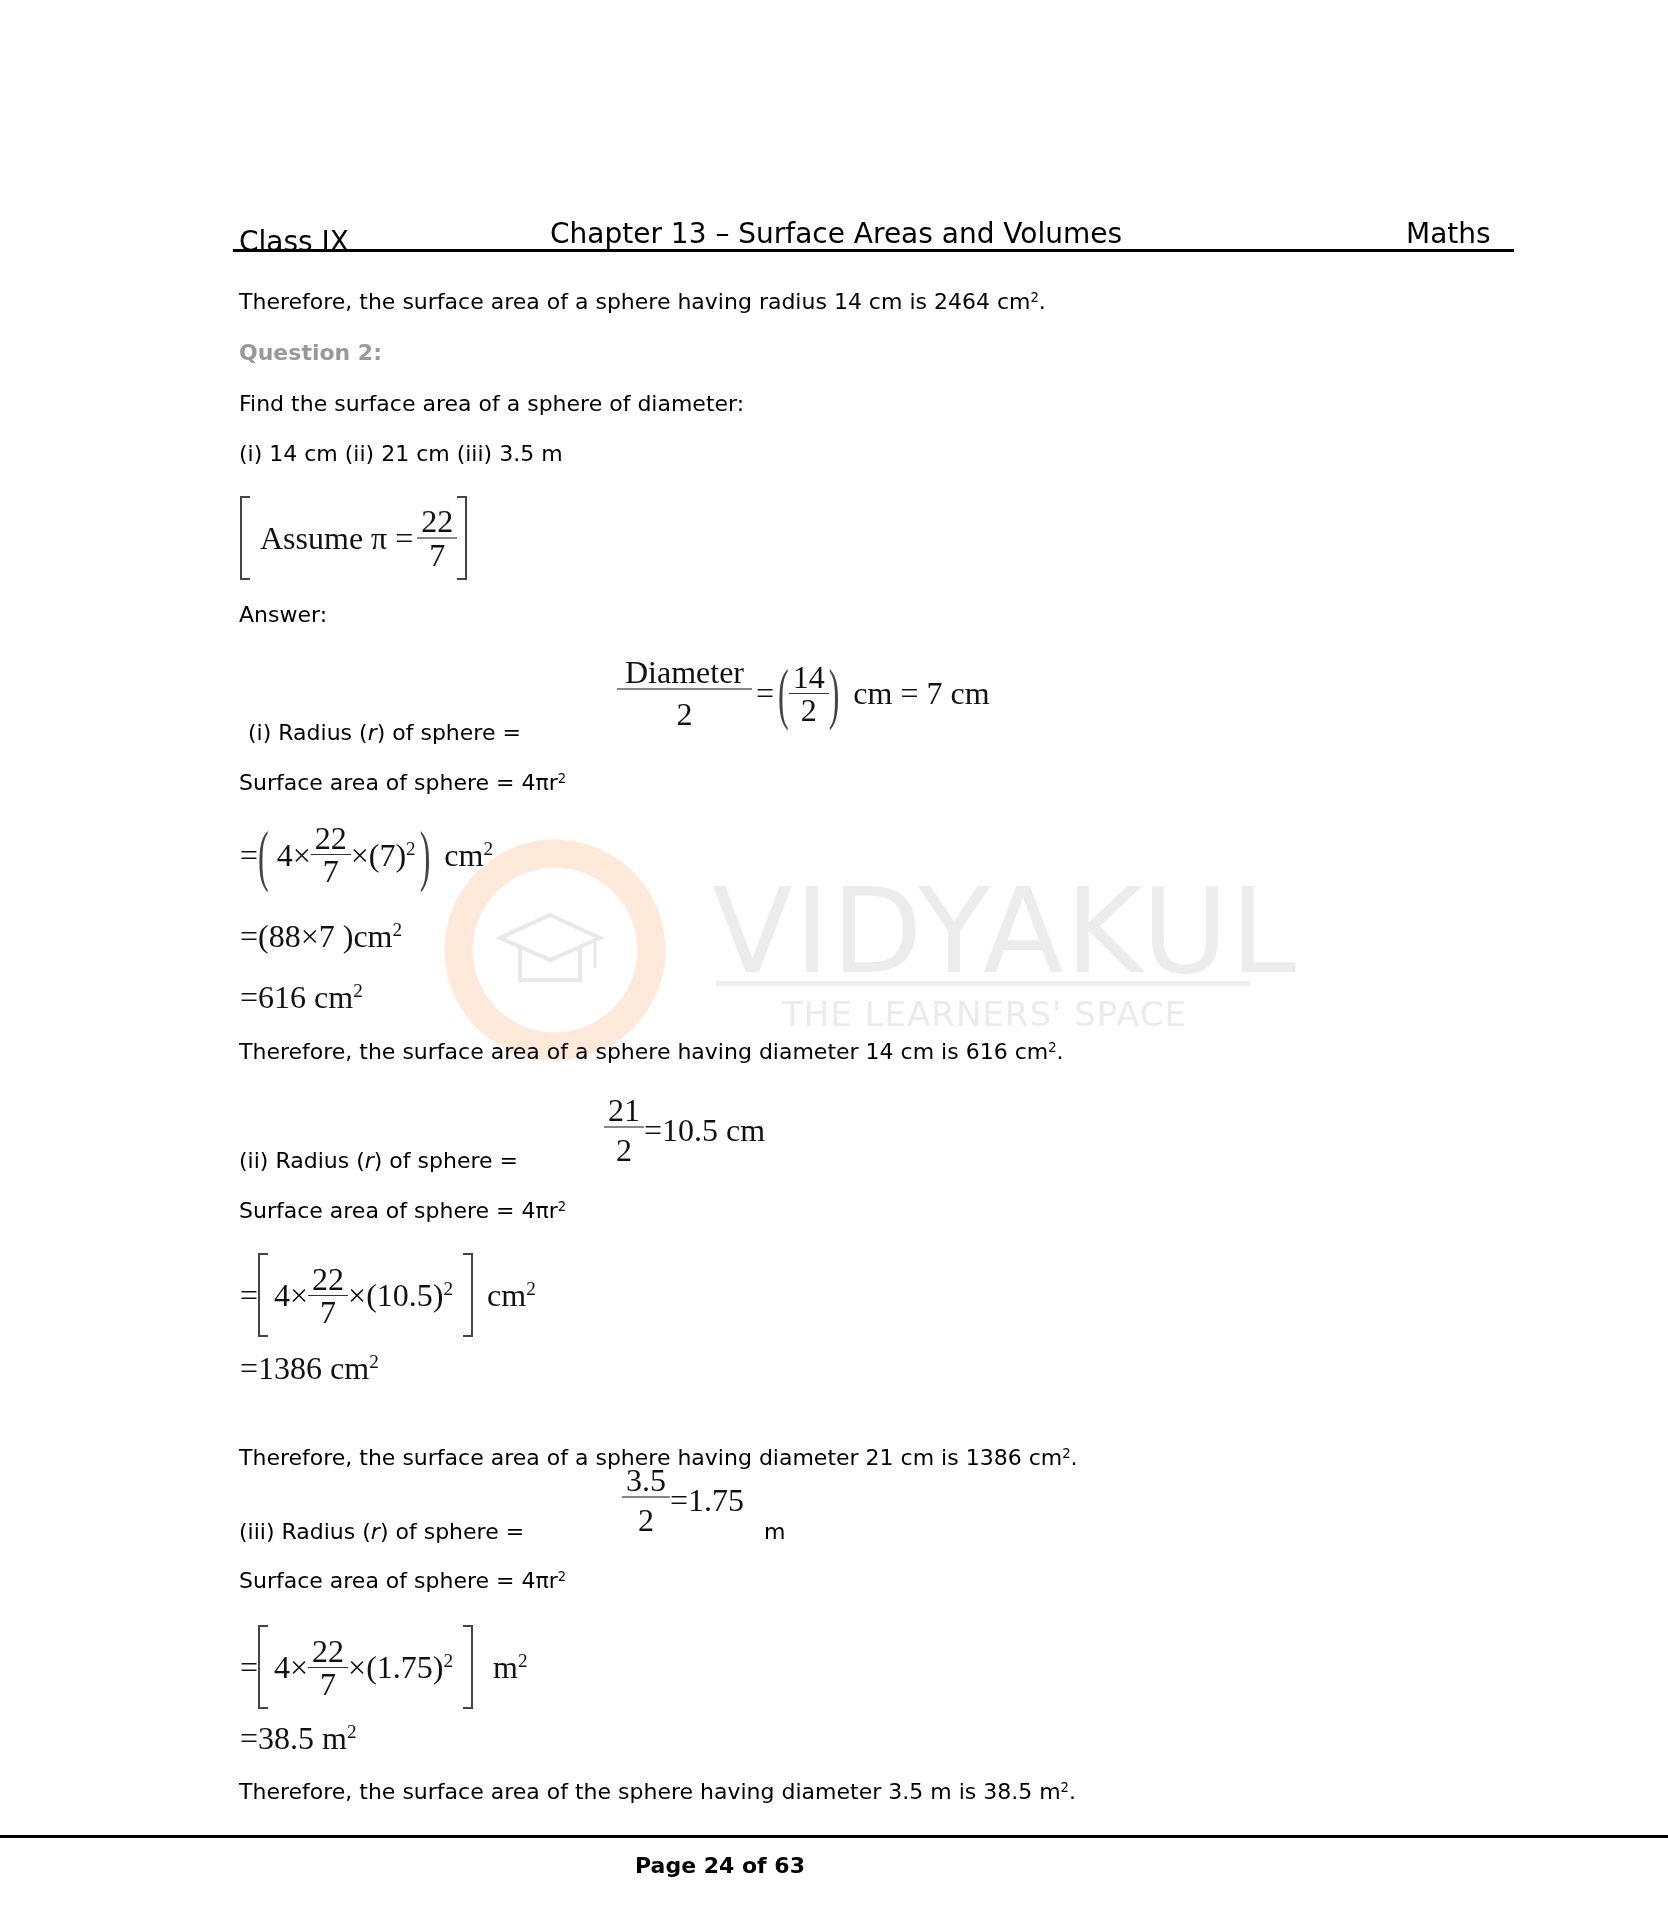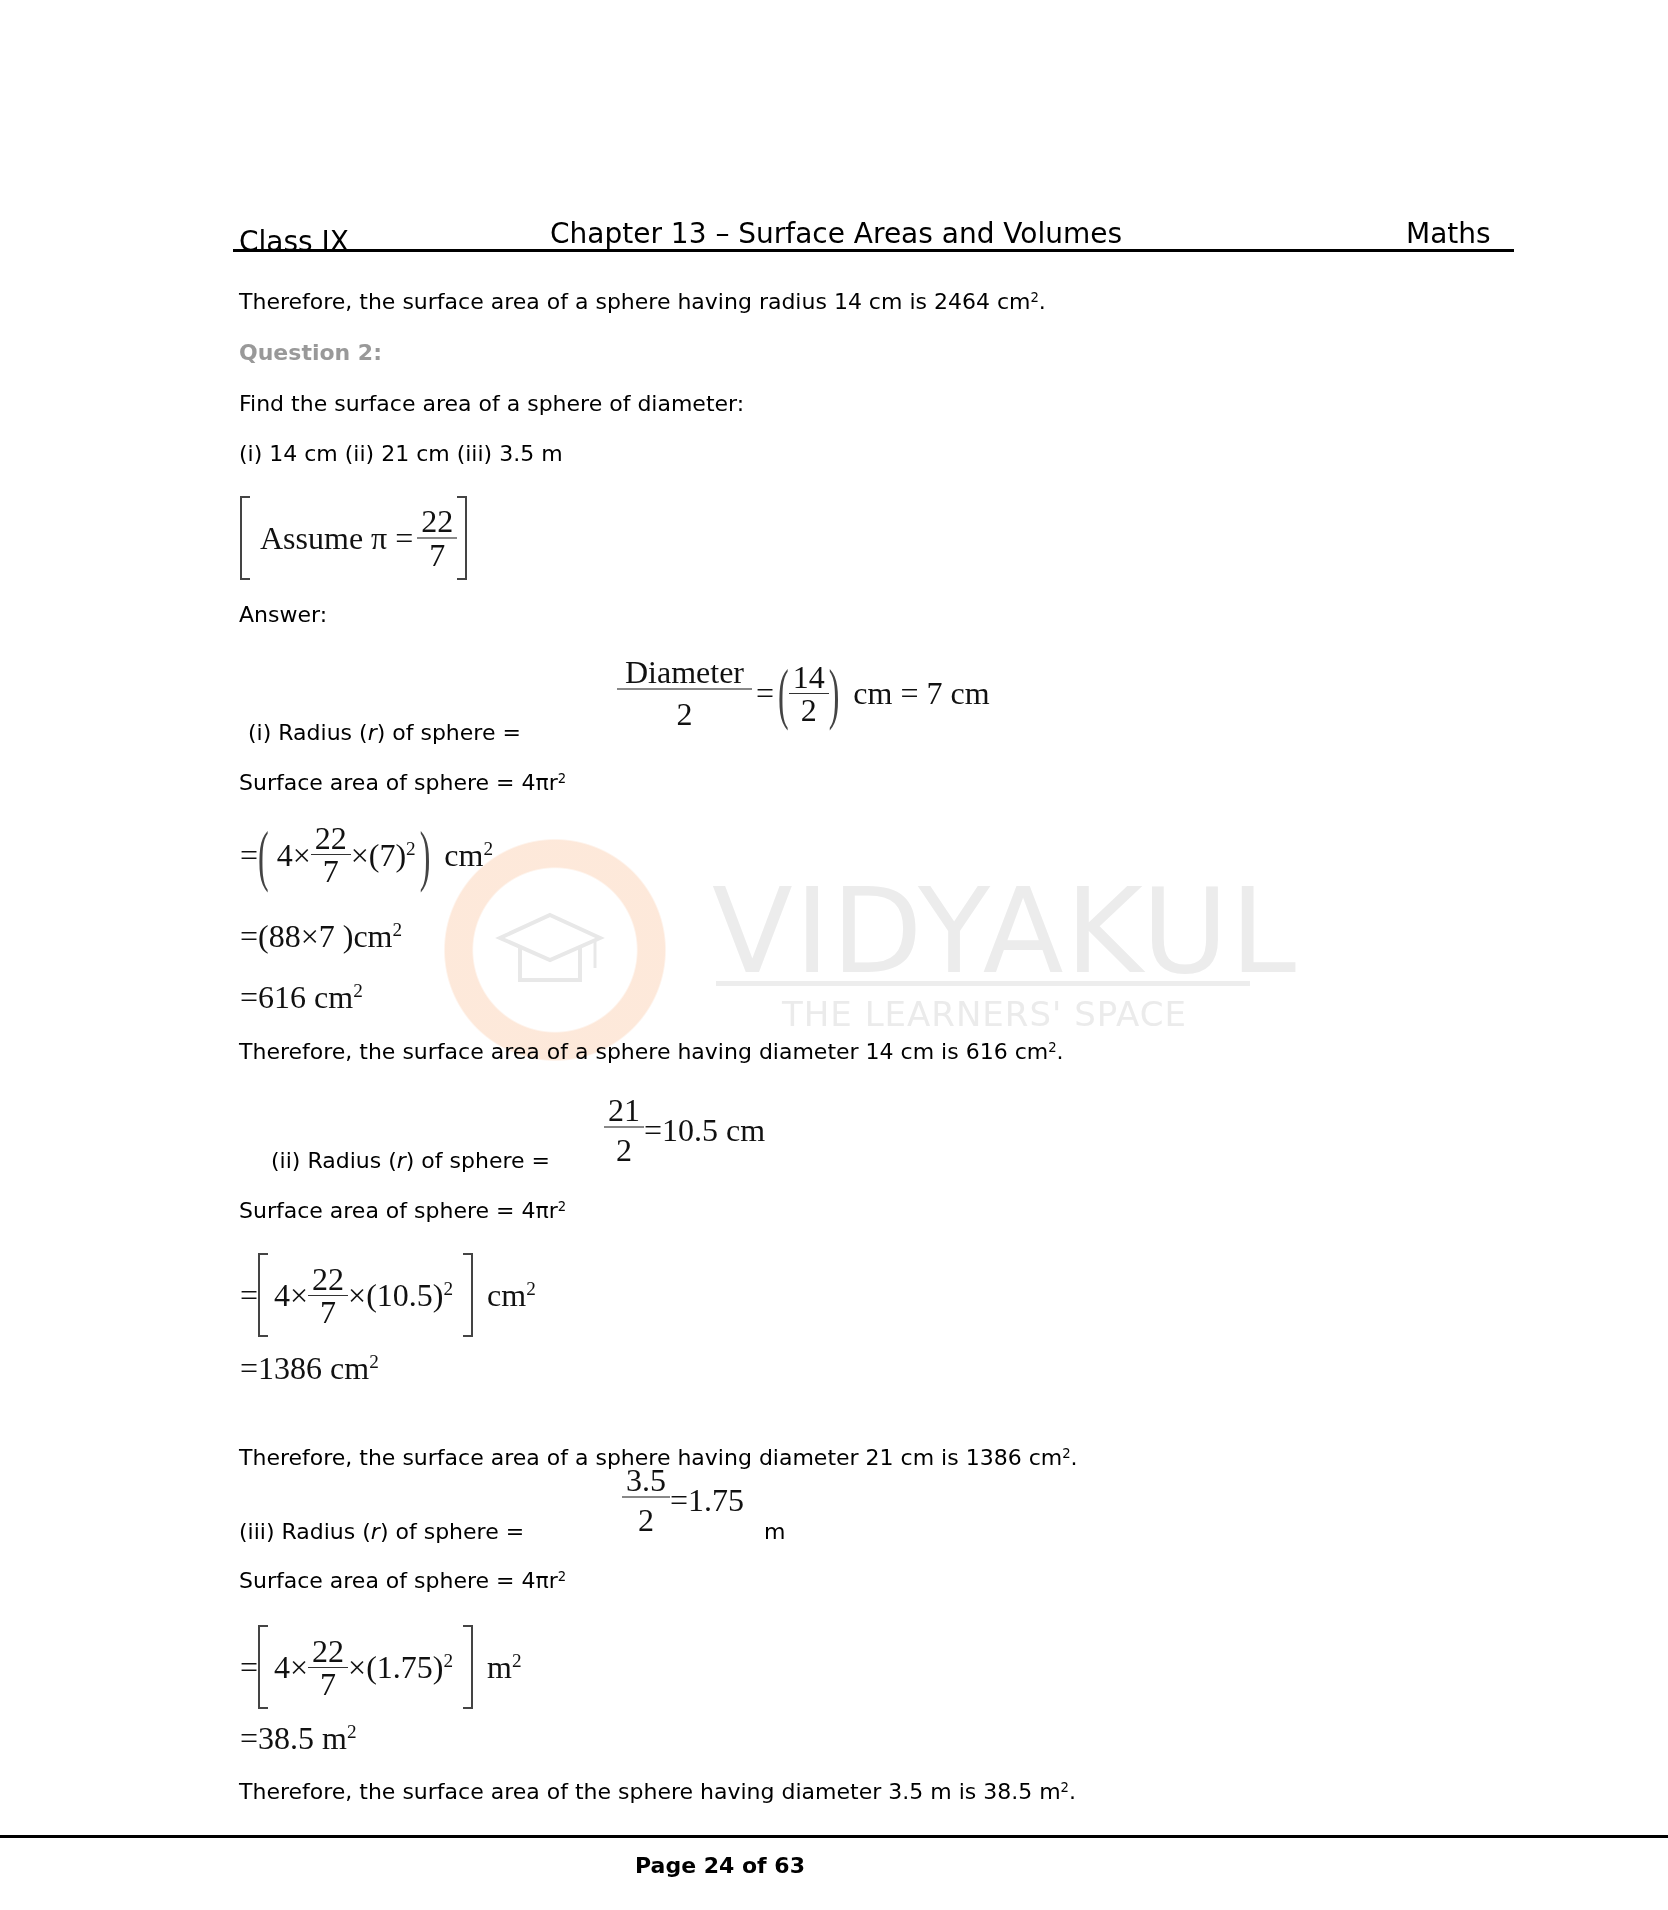--- a/index.html
+++ b/index.html
@@ -104,21 +104,21 @@
 <div class="abs math" style="left:240px;top:920px;">
   <span>=(88×7 )cm</span><sup>2</sup>
 </div>
 <div class="abs math" style="left:240px;top:981px;">
   <span>=616 cm</span><sup>2</sup>
 </div>
 <div class="abs txt" style="left:239px;top:1041px;">
   <span>Therefore, the surface area of a sphere having diameter 14 cm is 616 cm</span><sup>2</sup><span>.</span>
 </div>
 
-<div class="abs txt" style="left:239px;top:1150px;margin-left:32px;">
+<div class="abs txt" style="left:239px;top:1150px;">
   <span>(ii) Radius (</span><i>r</i><span>) of sphere =</span>
 </div>
 <div class="abs math" style="left:604px;top:1094px;display:flex;align-items:center;">
   <span class="frac">
     <span class="num">21</span>
     <span class="bar"></span>
     <span class="den" style="padding-top:6px;">2</span>
   </span>
   <span>=10.5 cm</span>
 </div>
@@ -164,21 +164,21 @@
   <span>=</span>
   <span class="bracket-l"></span>
   <span style="padding-left:6px;">4×</span>
   <span class="frac">
     <span class="num">22</span>
     <span class="bar" style="background:#333;height:1px;"></span>
     <span class="den">7</span>
   </span>
   <span><span>×(1.75)</span><sup>2</sup></span>
   <span class="bracket-r" style="margin-left:10px;"></span>
-  <span style="padding-left:14px;"><span>m</span><sup>2</sup></span>
+  <span style="padding-left:20px;"><span>m</span><sup>2</sup></span>
 </div>
 <div class="abs math" style="left:240px;top:1722px;">
   <span>=38.5 m</span><sup>2</sup>
 </div>
 <div class="abs txt" style="left:239px;top:1781px;">
   <span>Therefore, the surface area of the sphere having diameter 3.5 m is 38.5 m</span><sup>2</sup><span>.</span>
 </div>
 
 <div class="rule" style="left:0;top:1835px;width:1668px;height:3px;"></div>
 <div class="abs txt" style="left:0;top:1855px;width:1440px;text-align:center;font-weight:bold;">Page 24 of 63</div>

